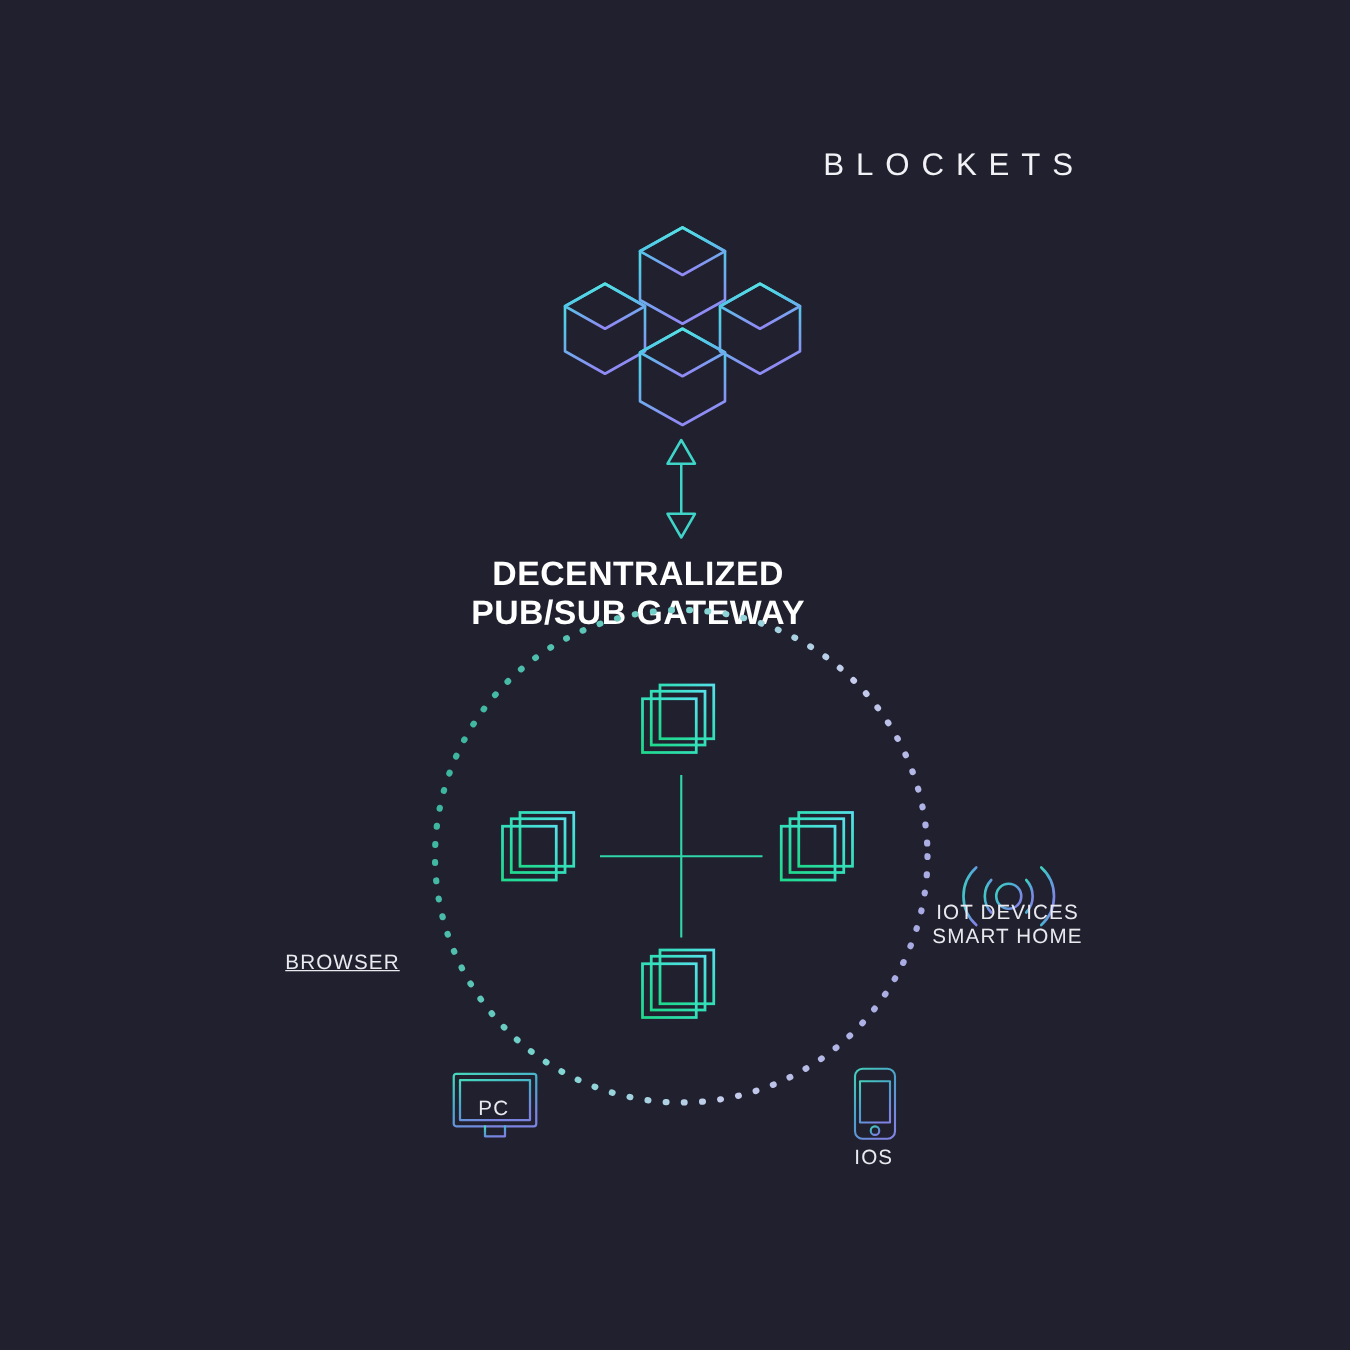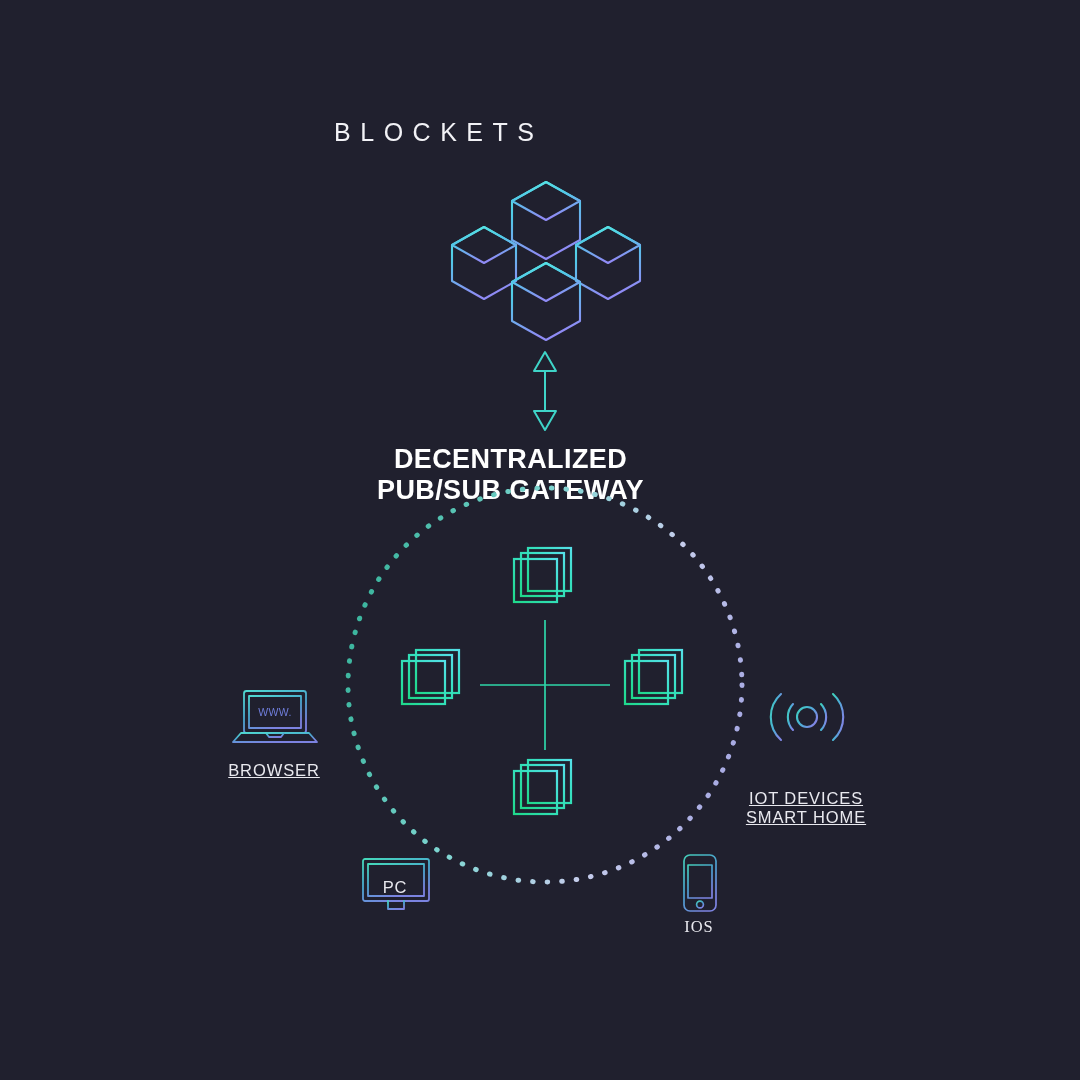--- a/index.html
+++ b/index.html
@@ -18,21 +18,21 @@
     width: 1080px;
     height: 1080px;
     background: #20202e;
   }
   .abs { position: absolute; }
 
   
   #blockets-title {
     left: 0; top: 118px;
     width: 868px;
-    text-align: center;
+    text-align: right;
     color: #f2f2f6;
     font-size: 25px;
     font-weight: 400;
     letter-spacing: 9.5px;
     text-indent: 9.5px;
   }
 
   
   #gateway-title {
     left: 0; top: 444px;
@@ -52,23 +52,23 @@
     font-size: 16.5px;
     font-weight: 400;
     letter-spacing: 0.9px;
     text-align: center;
     line-height: 19px;
     white-space: nowrap;
   }
   .dev-label .ln { display: block; }
 
   #label-browser { left: 174px; top: 761px; width: 200px; text-decoration: underline; }
-  #label-iot     { left: 706px; top: 789px; width: 200px; text-decoration: underline; }
+  #label-iot     { left: 706px; top: 721px; width: 200px; }
   #label-pc      { left: 295px; top: 878px; width: 200px; }
-  #label-ios     { left: 599px; top: 917px; width: 200px; font-family: Liberation Serif, serif; }
+  #label-ios     { left: 599px; top: 917px; width: 200px; }
 
   svg { display: block; }
 </style>
 </head>
 <body>
 
 <div id="stage">
 
   <div class="abs" id="blockets-title">BLOCKETS</div>
 
@@ -188,38 +188,20 @@
   <div class="abs" style="left:508px; top:754px;">
     <svg width="74" height="70" viewBox="0 0 74 70">
       <g fill="none" stroke="url(#stackGradA)" stroke-width="2.2">
         <rect x="20" y="6" width="43" height="43"></rect>
         <rect x="13" y="11" width="43" height="43"></rect>
         <rect x="6" y="17" width="43" height="43"></rect>
       </g>
     </svg>
   </div>
 
-  <div class="abs" style="left:230px; top:688px;">
-    <svg width="90" height="62" viewBox="0 0 90 62">
-      <defs>
-        <linearGradient id="devGradA" x1="0" y1="0" x2="0.5" y2="1">
-          <stop offset="0%" stop-color="#4fd9d0"></stop>
-          <stop offset="55%" stop-color="#4aa6cf"></stop>
-          <stop offset="100%" stop-color="#7c82e0"></stop>
-        </linearGradient>
-      </defs>
-      <g fill="none" stroke="url(#devGradA)" stroke-width="1.8" stroke-linejoin="round" stroke-linecap="round">
-        <rect x="14" y="3" width="62" height="42" rx="2.5"></rect>
-        <rect x="19" y="8" width="52" height="32"></rect>
-        <path d="M3,54 L87,54 L79,45 L11,45 Z"></path>
-        <path d="M36,45 L39,49 L51,49 L54,45"></path>
-      </g>
-      <text x="45" y="28" text-anchor="middle" font-family="Liberation Sans, sans-serif" font-size="10.5" letter-spacing="0.4" fill="#6f7ddb">WWW.</text>
-    </svg>
-  </div>
   <div class="abs dev-label" id="label-browser">
     <span class="ln">BROWSER</span>
   </div>
 
   <div class="abs" style="left:763px; top:686px;">
     <svg width="88" height="62" viewBox="0 0 88 62">
       <defs>
         <linearGradient id="devGradB" x1="0" y1="0" x2="1" y2="0.6">
           <stop offset="0%" stop-color="#3fd2bc"></stop>
           <stop offset="50%" stop-color="#4bb0d6"></stop>

